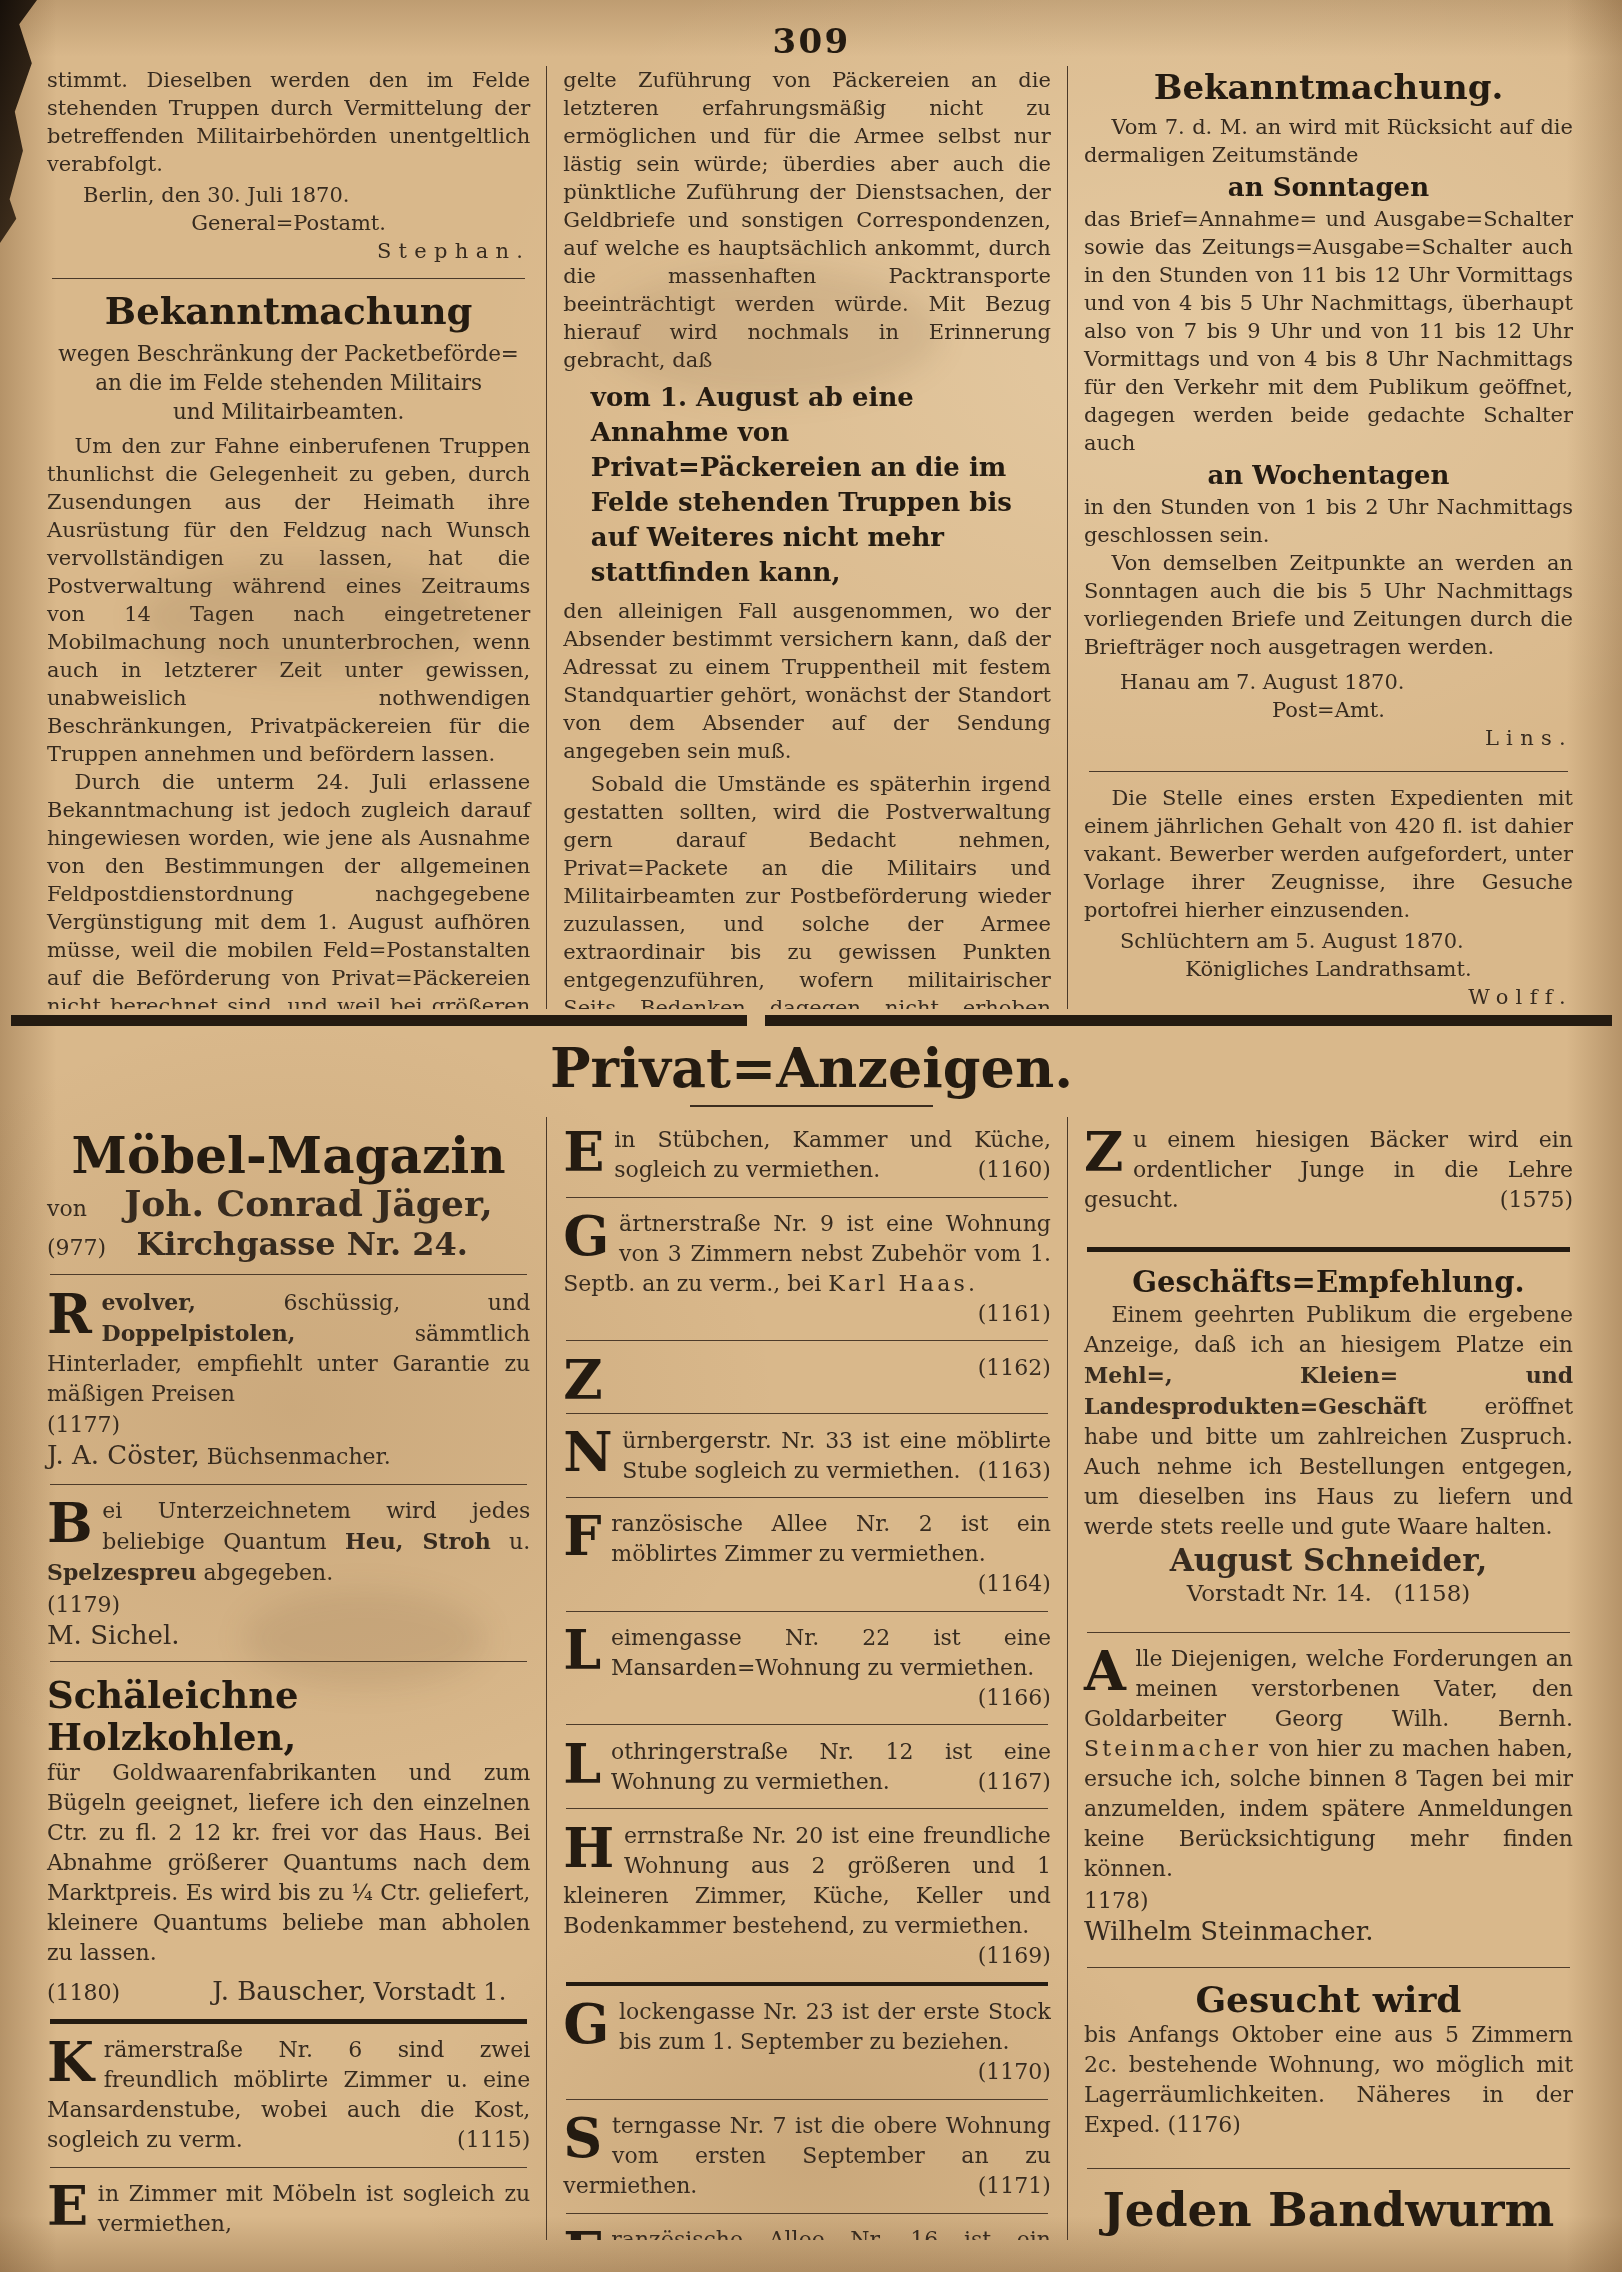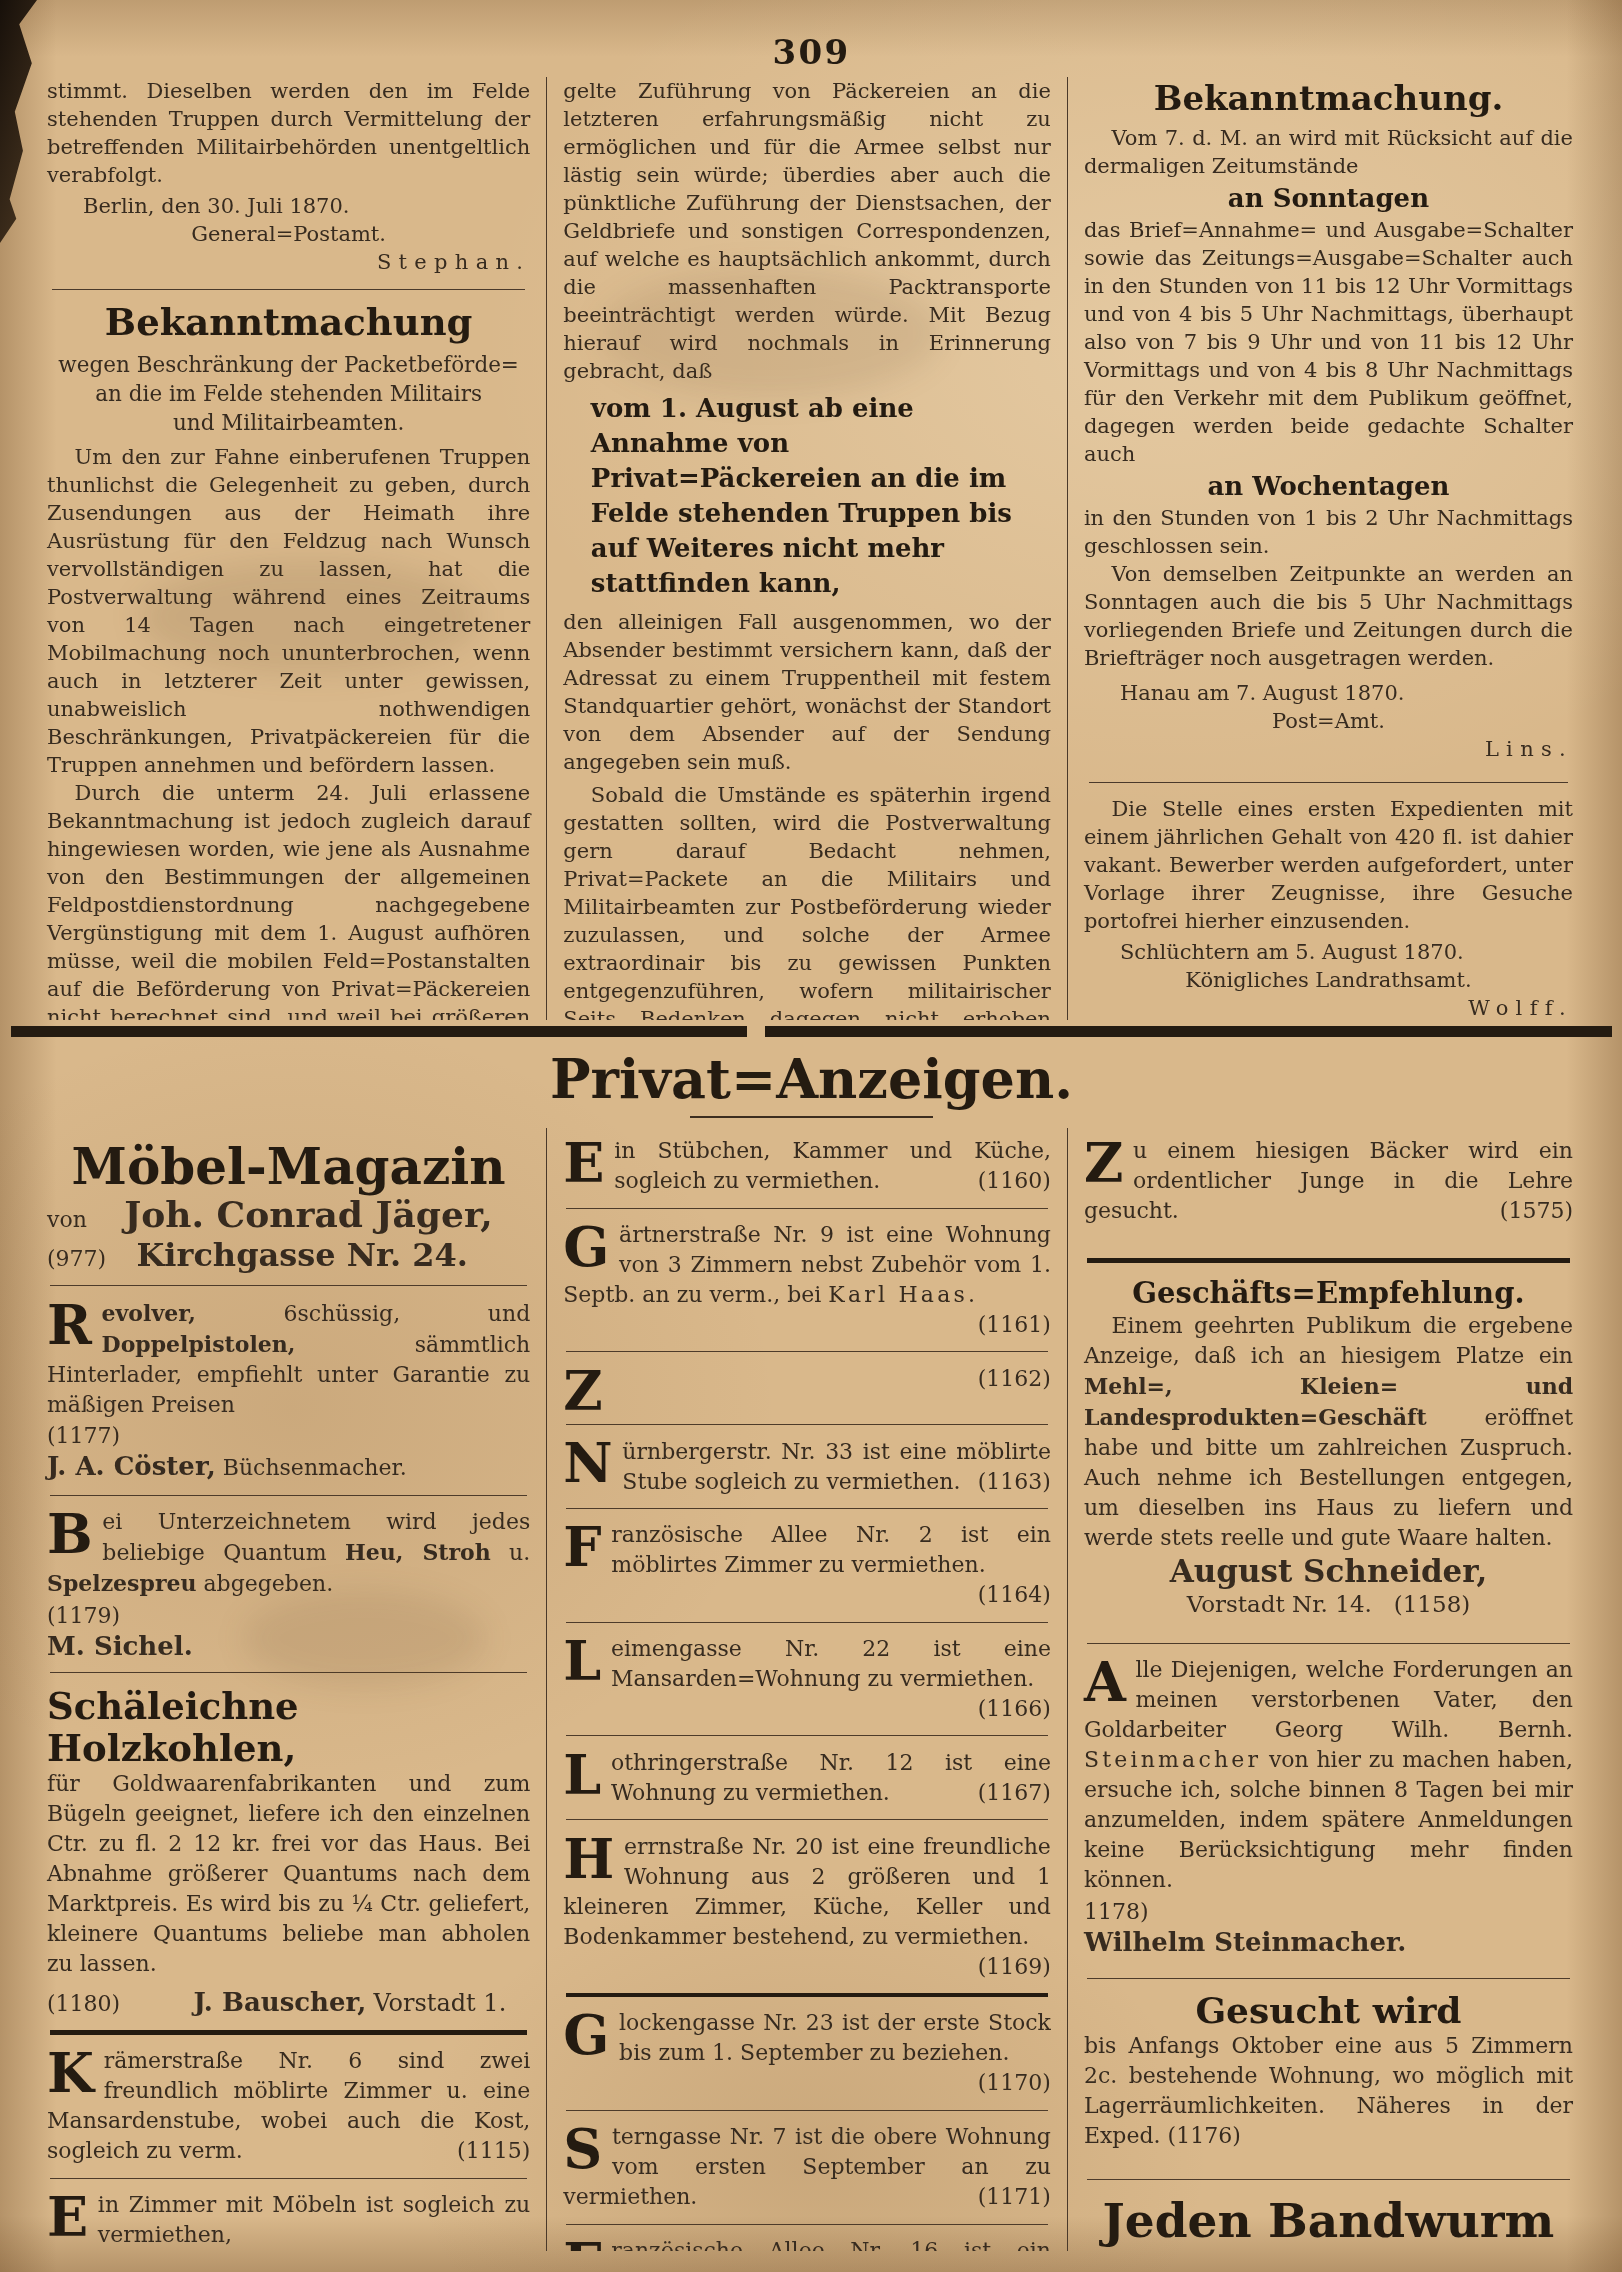--- a/index.html
+++ b/index.html
@@ -16,21 +16,21 @@
       #d9b88b;
   }
   .torn-corner{position:absolute;left:0;top:0;width:37px;height:243px;z-index:5;
     background:linear-gradient(105deg,#17100a,#3c2c1b 70%,#5a4429);
     clip-path:polygon(0 0,100% 0,52% 10%,86% 26%,40% 46%,62% 62%,26% 82%,44% 90%,0 100%);}
   .smudge{position:absolute;border-radius:50%;filter:blur(14.6px);pointer-events:none;}
   .s1{left:138px;top:560px;width:341px;height:114px;background:rgba(90,62,30,.12);}
   .s2{left:600px;top:268px;width:341px;height:130px;background:rgba(90,62,30,.10);}
   .s3{left:243px;top:1590px;width:243px;height:97px;background:rgba(90,62,30,.10);}
 
-  .pageno{padding-top:32px;text-align:center;font-size:34px;font-weight:bold;letter-spacing:2.4px;color:#241b11;}
+  .pageno{padding-top:21px;text-align:center;font-size:34px;font-weight:bold;letter-spacing:2.4px;color:#241b11;}
 
   
   .cols{display:flex;align-items:stretch;padding:4.9px 50px 0 47px;}
   .cols .c2{border-left:1.6px solid #4a392a;}
   .cols .c3{border-left:1.6px solid #4a392a;}
   .top{height:943px;overflow:hidden;}
   .top .col{font-size:21px;line-height:28px;text-align:justify;}
   .c1{width:33.1%;padding-right:16px;}
   .c2{width:33.4%;padding:0 16px;}
   .c3{width:33.5%;padding-left:16px;}
@@ -57,21 +57,21 @@
 
   
   .ads{height:1123px;overflow:hidden;margin-top:4.9px;}
   .ads .col{font-size:22px;line-height:30px;text-align:justify;}
   .ad{margin:8px 0;}
   .rule{border:none;border-top:1.6px solid #4d3b2a;margin:11.4px 3.2px;}
   .rule.thickish{border-top:5.7px solid #241b11;}
   .dc{float:left;font-size:54px;line-height:44px;font-weight:bold;margin:4.9px 9.7px 0 0;color:#241b11;}
   .num{float:right;}
   .sigrow{display:flex;justify-content:space-between;align-items:baseline;margin-top:1.6px;}
-  .signame{font-weight:bold;font-size:26px;}
+  .signame{font-weight:normal;font-size:26px;}
   .sp{letter-spacing:5.7px;}
 
   .moebel-title{text-align:center;font-size:50px;font-weight:bold;line-height:54px;color:#241b11;margin-top:12px;}
   .moebel-row{display:flex;align-items:baseline;justify-content:space-between;margin-top:4.9px;}
   .moebel-row .small{font-size:22px;}
   .jaeger{font-weight:bold;font-size:36px;}
   .kirch{font-weight:bold;font-size:32px;}
   .holz-title{font-size:37px;font-weight:bold;line-height:42px;color:#241b11;}
   .gesch-head{text-align:center;font-size:29px;font-weight:bold;line-height:36px;color:#241b11;}
   .gesucht-head{text-align:center;font-size:36px;font-weight:bold;line-height:41px;color:#241b11;}

